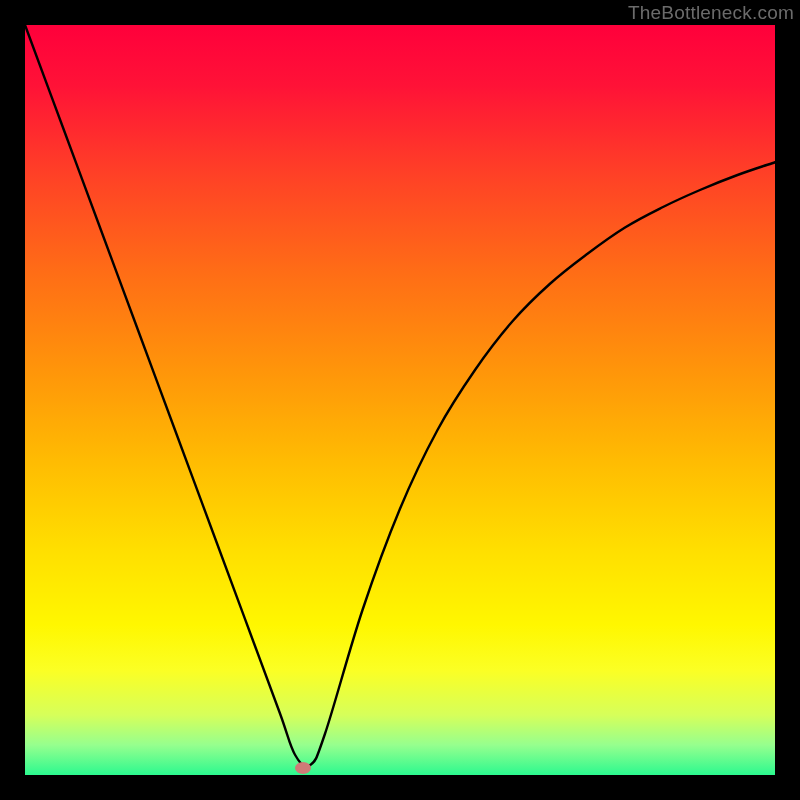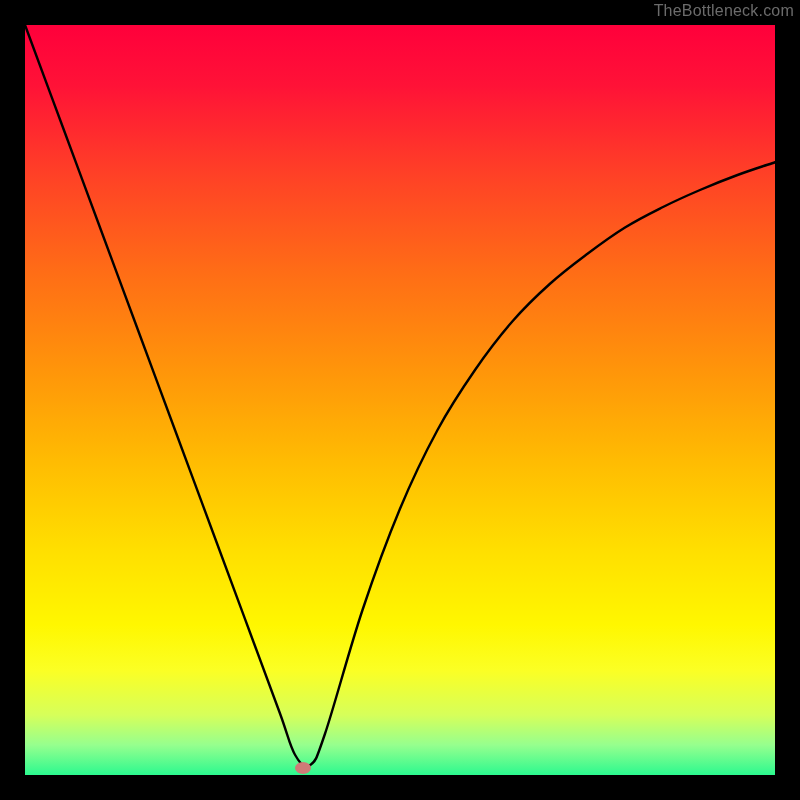--- a/index.html
+++ b/index.html
@@ -38,21 +38,21 @@
     height: 12px;
     border-radius: 8px / 6px;
     background: #cf7a77;
     transform: translate(-50%, -50%);
   }
   .watermark {
     position: absolute;
     top: 2px;
     right: 6px;
     color: #6b6b6b;
-    font-size: 16px;
+    font-size: 19px;
     font-weight: 500;
     font-family: Arial, Helvetica, sans-serif;
     letter-spacing: 0.2px;
   }
 </style>
 </head>
 <body>
 
 <div class="watermark">TheBottleneck.com</div>
 

